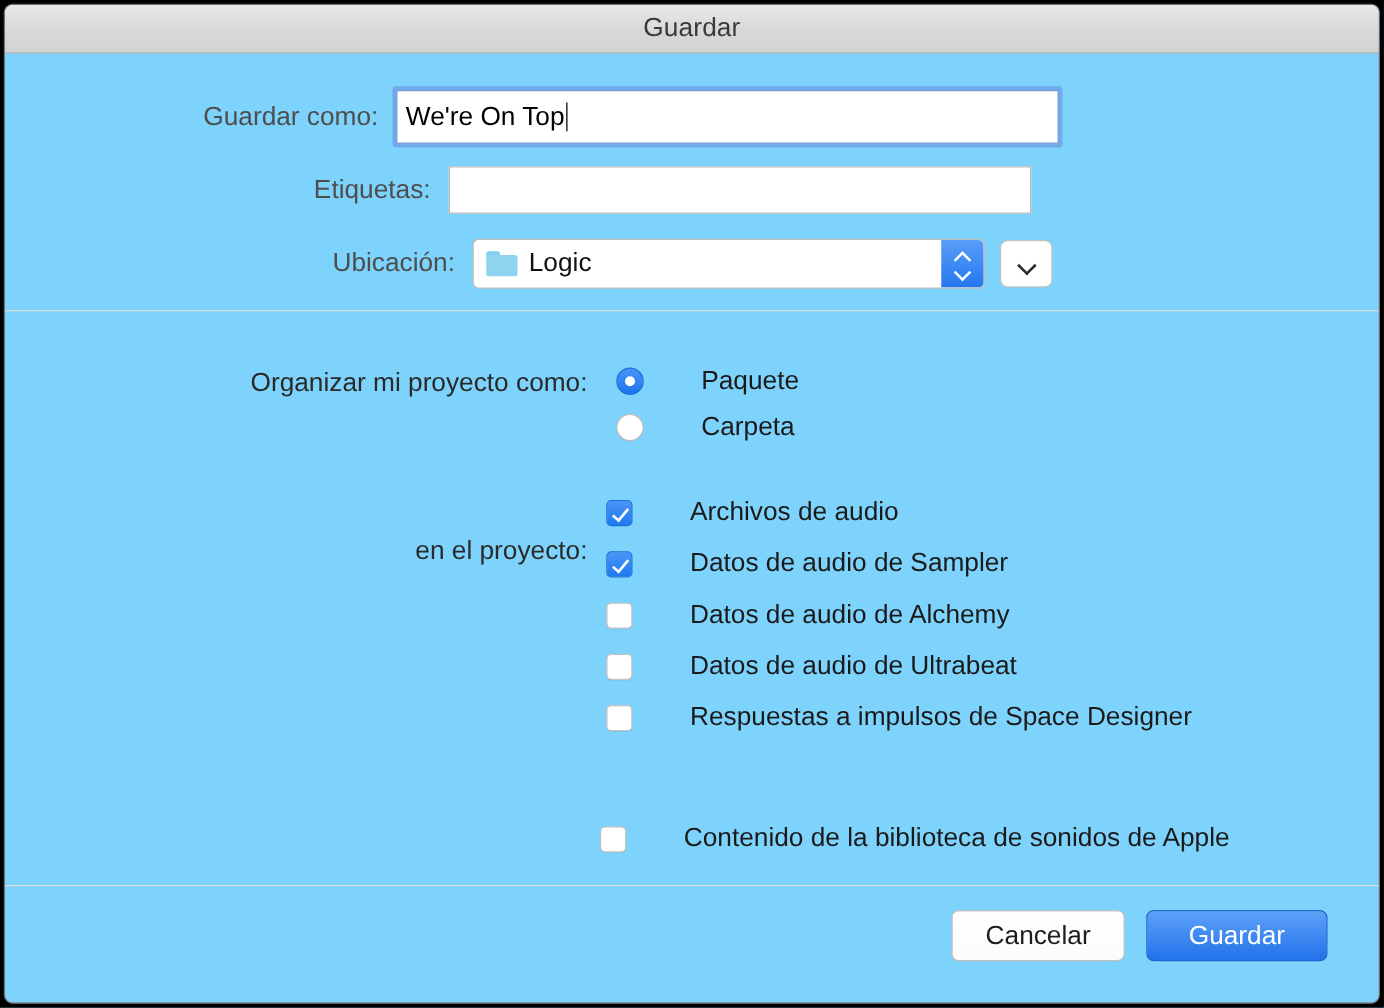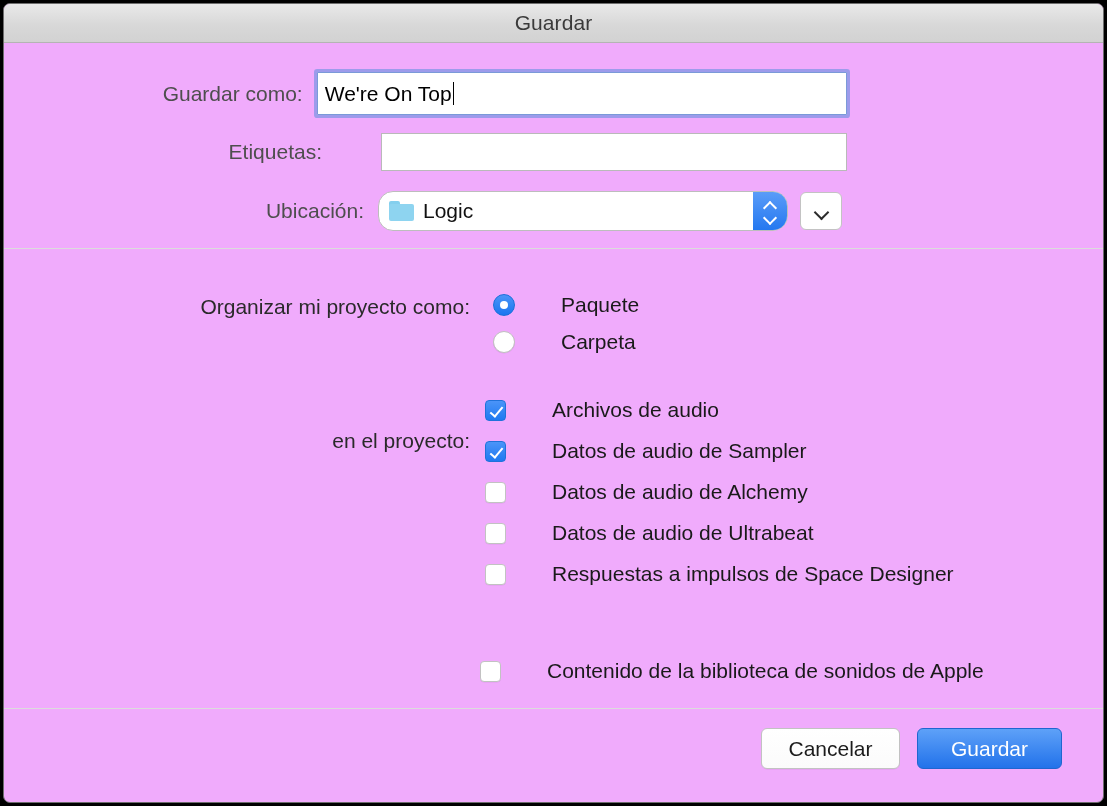--- a/index.html
+++ b/index.html
@@ -15,21 +15,21 @@
     -webkit-font-smoothing: antialiased;
   }
 
   
   .dialog {
     position: absolute;
     left: 3px;
     top: 3px;
     width: 1101px;
     height: 800px;
-    background: #f0abfc;
+    background: #7dd3fc;
     border-radius: 7px;
     border: 1px solid #6d6d6d;
     box-sizing: border-box;
     overflow: hidden;
   }
 
   
   .titlebar {
     position: absolute;
     left: 0; top: 0;
@@ -329,30 +329,30 @@
   <div class="top-section">
 
     <div class="form-row" style="left:0; top:29px; width:843px; justify-content:flex-end;">
       <div class="field-label" style="width:318px; margin-right:14px;">Guardar como:</div>
       <div class="text-field focused" style="width:564px; height:43px;" placeholder="">
         <span>We're On Top</span>
           <span class="caret"></span>
       </div>
     </div>
 
-    <div class="form-row" style="left:0; top:90px; width:843px; justify-content:space-between;">
+    <div class="form-row" style="left:0; top:90px; width:843px; justify-content:center;">
       <div class="field-label" style="width:318px; margin-right:14px;">Etiquetas:</div>
       <div class="text-field" style="width:466px; height:38px;" placeholder="">
         <span></span>
       </div>
     </div>
 
     <div class="form-row" style="left:0; top:148px; width:885px;">
       <div class="field-label" style="width:360px; margin-right:14px;">Ubicación:</div>
-      <div class="popup-button" style="width:410px; height:40px;border-radius:15px;">
+      <div class="popup-button" style="width:410px; height:40px;">
         <span class="folder-icon">
           <span class="tab"></span>
             <span class="body"></span>
         </span>
         <span class="popup-label">Logic</span>
         <span class="stepper">
           <span class="chev up"></span>
           <span class="chev down"></span>
         </span>
       </div>

